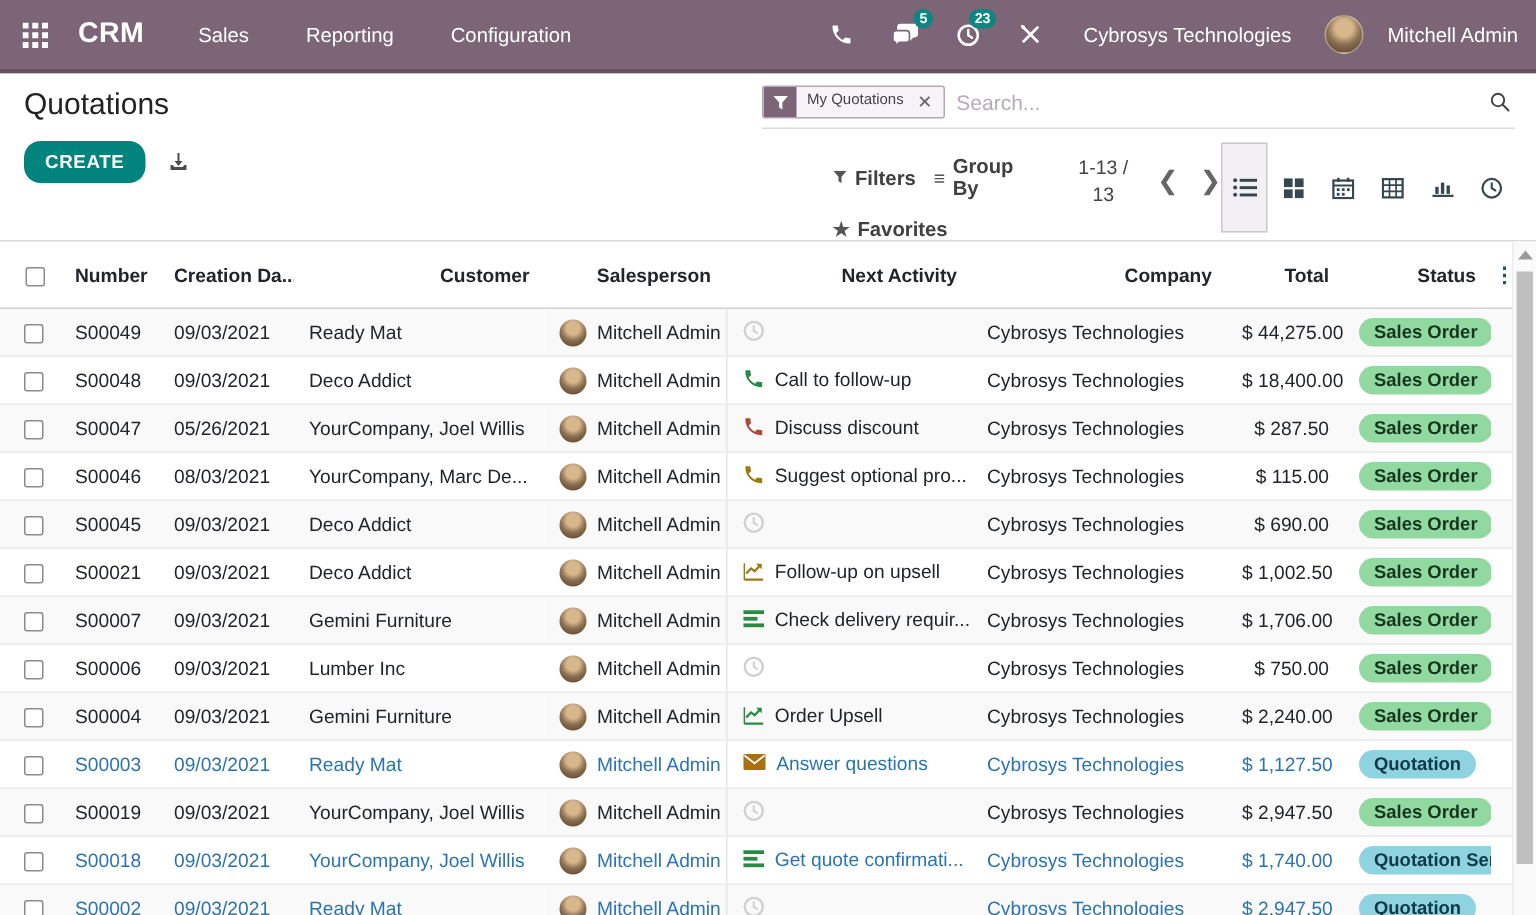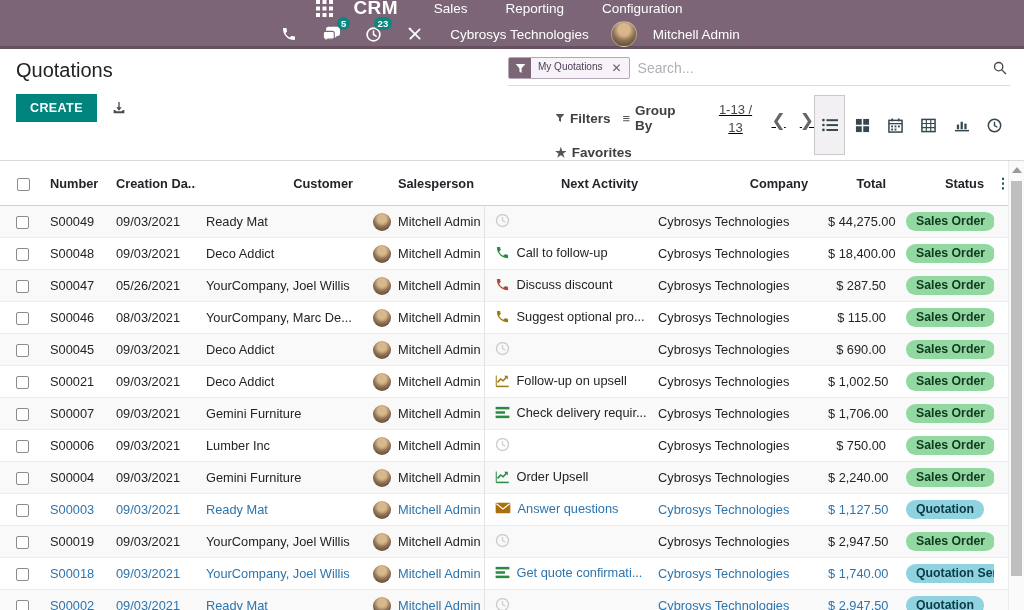--- a/index.html
+++ b/index.html
@@ -1,62 +1,62 @@
 <!DOCTYPE html>
 <html><head>
 <meta charset="utf-8">
 <style>
   * { margin:0; padding:0; box-sizing:border-box; }
   html,body { width:1024px; height:610px; overflow:hidden; background:#fff;
               font-family:"Liberation Sans", sans-serif; }
 
   
   .navbar { height:49px; background:#7c6576; border-bottom:3px solid #67515f;
-            display:flex; align-items:center; justify-content:center;
-            color:#fff; padding:0 12px 0 0;flex-direction:column; }
+            display:flex; align-items:center; justify-content:space-between;
+            color:#fff; padding:0 12px 0 0; }
   .nav-left { display:flex; align-items:center; height:100%; }
   .apps-grid { width:46px; height:100%; display:flex; align-items:center; justify-content:center; cursor:pointer; }
   .brand { font-size:19px; font-weight:bold; margin:0 26px 0 6px; letter-spacing:.3px; }
   .nav-menu { font-size:13.5px; padding:0 10px; margin-right:18px; cursor:pointer; }
   .nav-right { display:flex; align-items:center; gap:8px; }
   .nav-icon { position:relative; width:34px; height:30px; display:flex; align-items:center; justify-content:center; cursor:pointer; }
   .nav-badge { position:absolute; top:-2px; right:-2px; background:#0b877f; color:#fff;
                font-size:9.5px; font-weight:bold; border-radius:8px; padding:1px 4px; line-height:11px; }
   .nav-company { font-size:13.5px; margin:0 14px 0 10px; }
   .avatar { width:26px; height:26px; border-radius:50%;
             background:radial-gradient(circle at 50% 32%, #d8b78c 0 28%, #8a6f52 55%, #4e3a26 100%);
             border:1px solid rgba(255,255,255,.4); }
   .nav-user { font-size:13.5px; margin-left:8px; }
 
   
   .control-panel { position:relative; height:112px; border-bottom:1px solid #d9d9d9; background:#fff; }
   .page-title { position:absolute; left:16px; top:10px; font-size:20px; font-weight:400; color:#222; }
   .cp-buttons { position:absolute; left:16px; top:45px; display:flex; align-items:center; gap:14px; }
   .btn-create { background:#00847d; color:#fff; border:none; font-weight:bold; font-size:12.5px;
-                padding:7px 14px; border-radius:0; letter-spacing:.4px; cursor:pointer; }
+                padding:7px 14px; border-radius:11px; letter-spacing:.4px; cursor:pointer; }
   .export-ic { cursor:pointer; display:flex; }
 
   .search-zone { position:absolute; left:508px; right:14px; top:7px; }
   .searchbar { display:flex; align-items:center; border-bottom:1px solid #dcdcdc; padding-bottom:5px; }
   .facet { display:flex; align-items:stretch; border:1px solid #b5a7b5; border-radius:2px; background:#f7f3f8; overflow:hidden; }
   .facet-icon { background:#7c6576; display:flex; align-items:center; justify-content:center; width:22px; }
   .facet-label { font-size:10px; color:#4a3f52; padding:3px 7px; white-space:nowrap; }
   .facet-remove { font-size:12px; color:#6b5e70; padding:3px 7px 3px 2px; cursor:pointer; display:flex; align-items:center; }
   .search-input { flex:1; border:none; outline:none; font-size:14px; padding:4px 8px; color:#333;
                   font-family:"Liberation Sans", sans-serif; }
   .search-input::placeholder { color:#b3adb8; }
   .search-ic { cursor:pointer; display:flex; margin-right:2px; }
 
   .cp-row2 { position:absolute; left:508px; right:14px; top:46px; display:flex; align-items:flex-start; }
   .fgf { width:198px; padding-top:8px; }
   .fgf-line1 { display:flex; gap:12px;margin-left:47px; }
   .fgf-item { font-size:13.5px; color:#404040; display:flex; align-items:center; gap:5px; cursor:pointer; font-weight:bold; }
   .fgf-item .glyph { color:#555; font-size:13px; display:flex; }
   .fav { margin-top:12px; }
-  .pager-zone { display:flex; margin-left:18px; padding-top:6px;text-decoration:underline; }
+  .pager-zone { display:flex; align-items:center; margin-left:18px; padding-top:6px; }
   .pager-text { width:44px; text-align:center; font-size:13px; color:#444; line-height:18px; }
   .pager-arrows { display:flex; gap:14px; margin-left:14px; }
   .pager-arrow { font-size:17px; color:#666; cursor:pointer; line-height:40px; }
   .view-switcher { margin-left:auto; display:flex; align-items:flex-start; gap:2px; }
   .vs-item { width:31px; height:32px; margin-top:14px; display:flex; align-items:center; justify-content:center; cursor:pointer; }
   .vs-item.active { margin-top:0; height:60px; background:#f2f0f3; border:1px solid #c9c9c9; }
 
   
   .table-zone { position:relative; height:449px; }
   table { border-collapse:collapse; table-layout:fixed; width:1008px; font-size:12.8px; color:#212529; }

